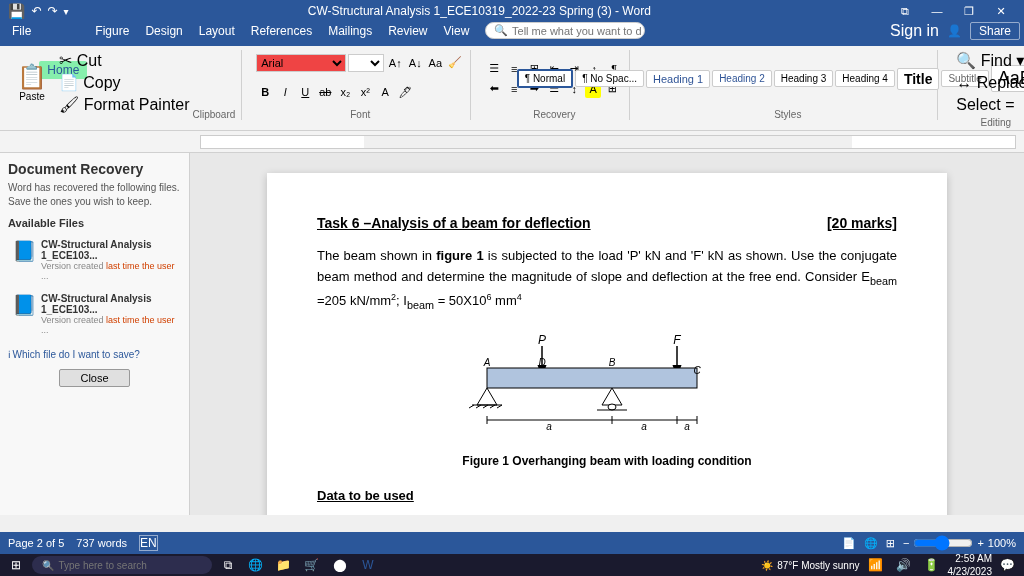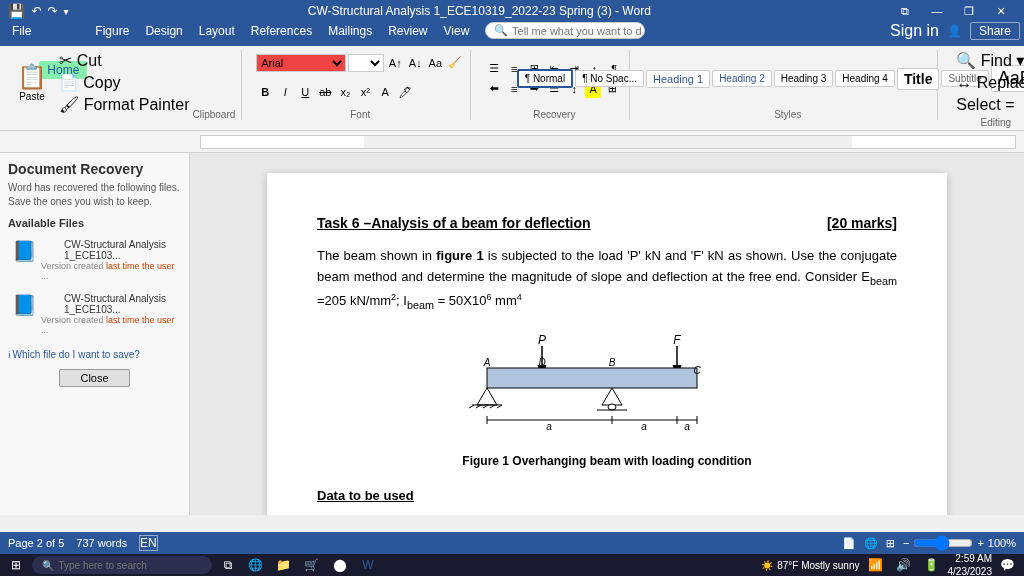--- a/index.html
+++ b/index.html
@@ -135,21 +135,21 @@
       display: flex;
       align-items: flex-start;
       gap: 4px;
       padding: 4px;
       cursor: pointer;
       border-radius: 2px;
       margin-bottom: 4px;
     }
     .file-icon { font-size: 20px; color: #2b579a; flex-shrink: 0; }
     .file-info { font-size: 10px; }
-    .file-name { font-weight: normal; color: #333; margin-left: 23px; }
+    .file-name { font-weight: bold; color: #333; }
     .file-version { color: #888; font-size: 9px; }
     .file-version span { color: #d04000; }
 
     .sidebar-footer { margin-top: 8px; }
     .which-file-btn { font-size: 10px; color: #2b579a; cursor: pointer; text-decoration: none; display: flex; align-items: center; gap: 2px; }
     .close-btn-container { display: flex; justify-content: center; margin-top: 8px; }
     .close-btn {
       background: #e0e0e0;
       border: 1px solid #999;
       border-radius: 2px;

